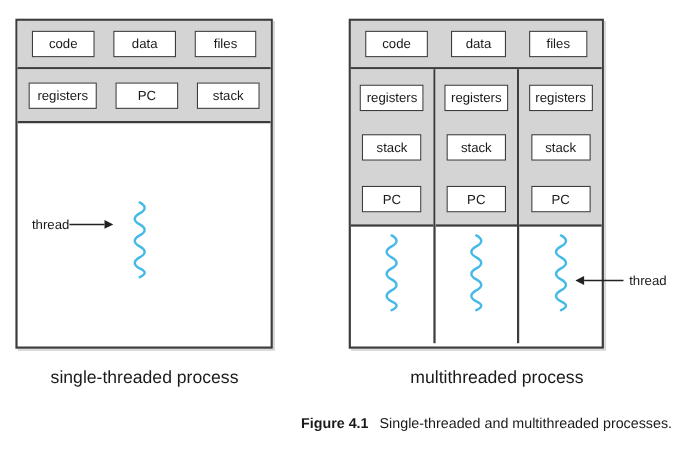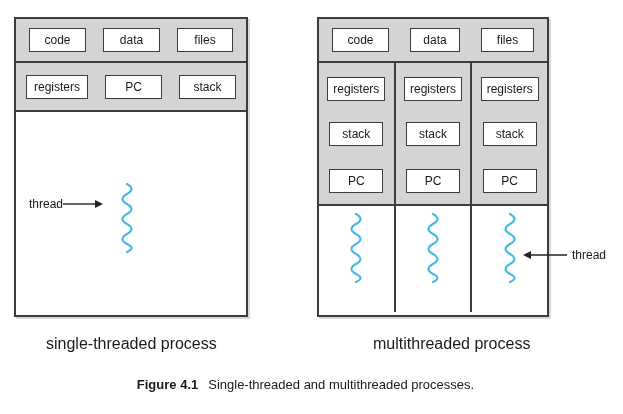--- a/index.html
+++ b/index.html
@@ -106,21 +106,21 @@
     top: 335px;
     font-size: 16px;
     line-height: 1.1;
     white-space: nowrap;
   }
   .proc-caption.single-cap { left: 46px; }
   .proc-caption.multi-cap  { left: 338px; margin-left: 35px; }
   .fig-caption {
     position: absolute;
     left: 0; right: 12px; top: 378px;
-    text-align: center;
+    text-align: right;
     font-size: 13px;
     line-height: 1.1;
     white-space: nowrap;
   }
   .fig-caption b { font-weight: bold; }
   .fig-caption .cap-text { margin-left: 10px; }
 </style>
 </head>
 <body>
 

